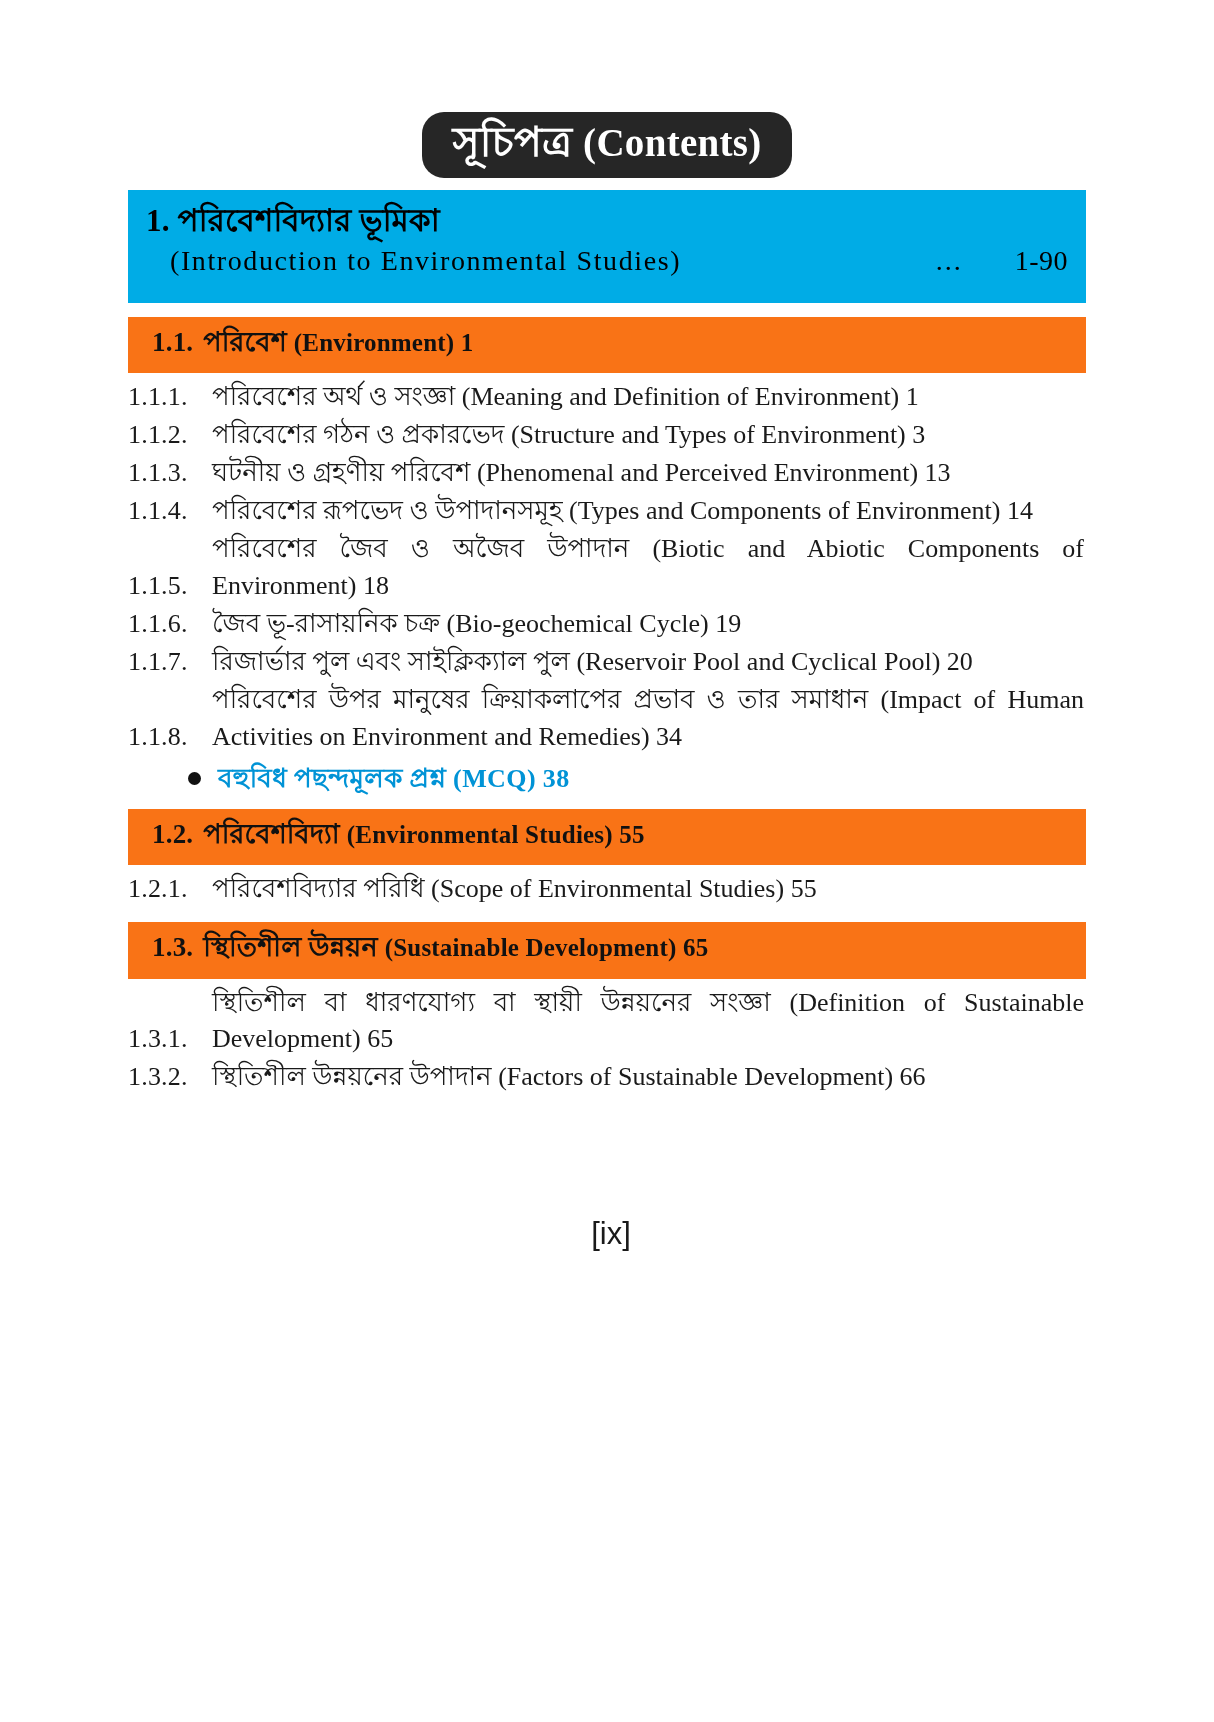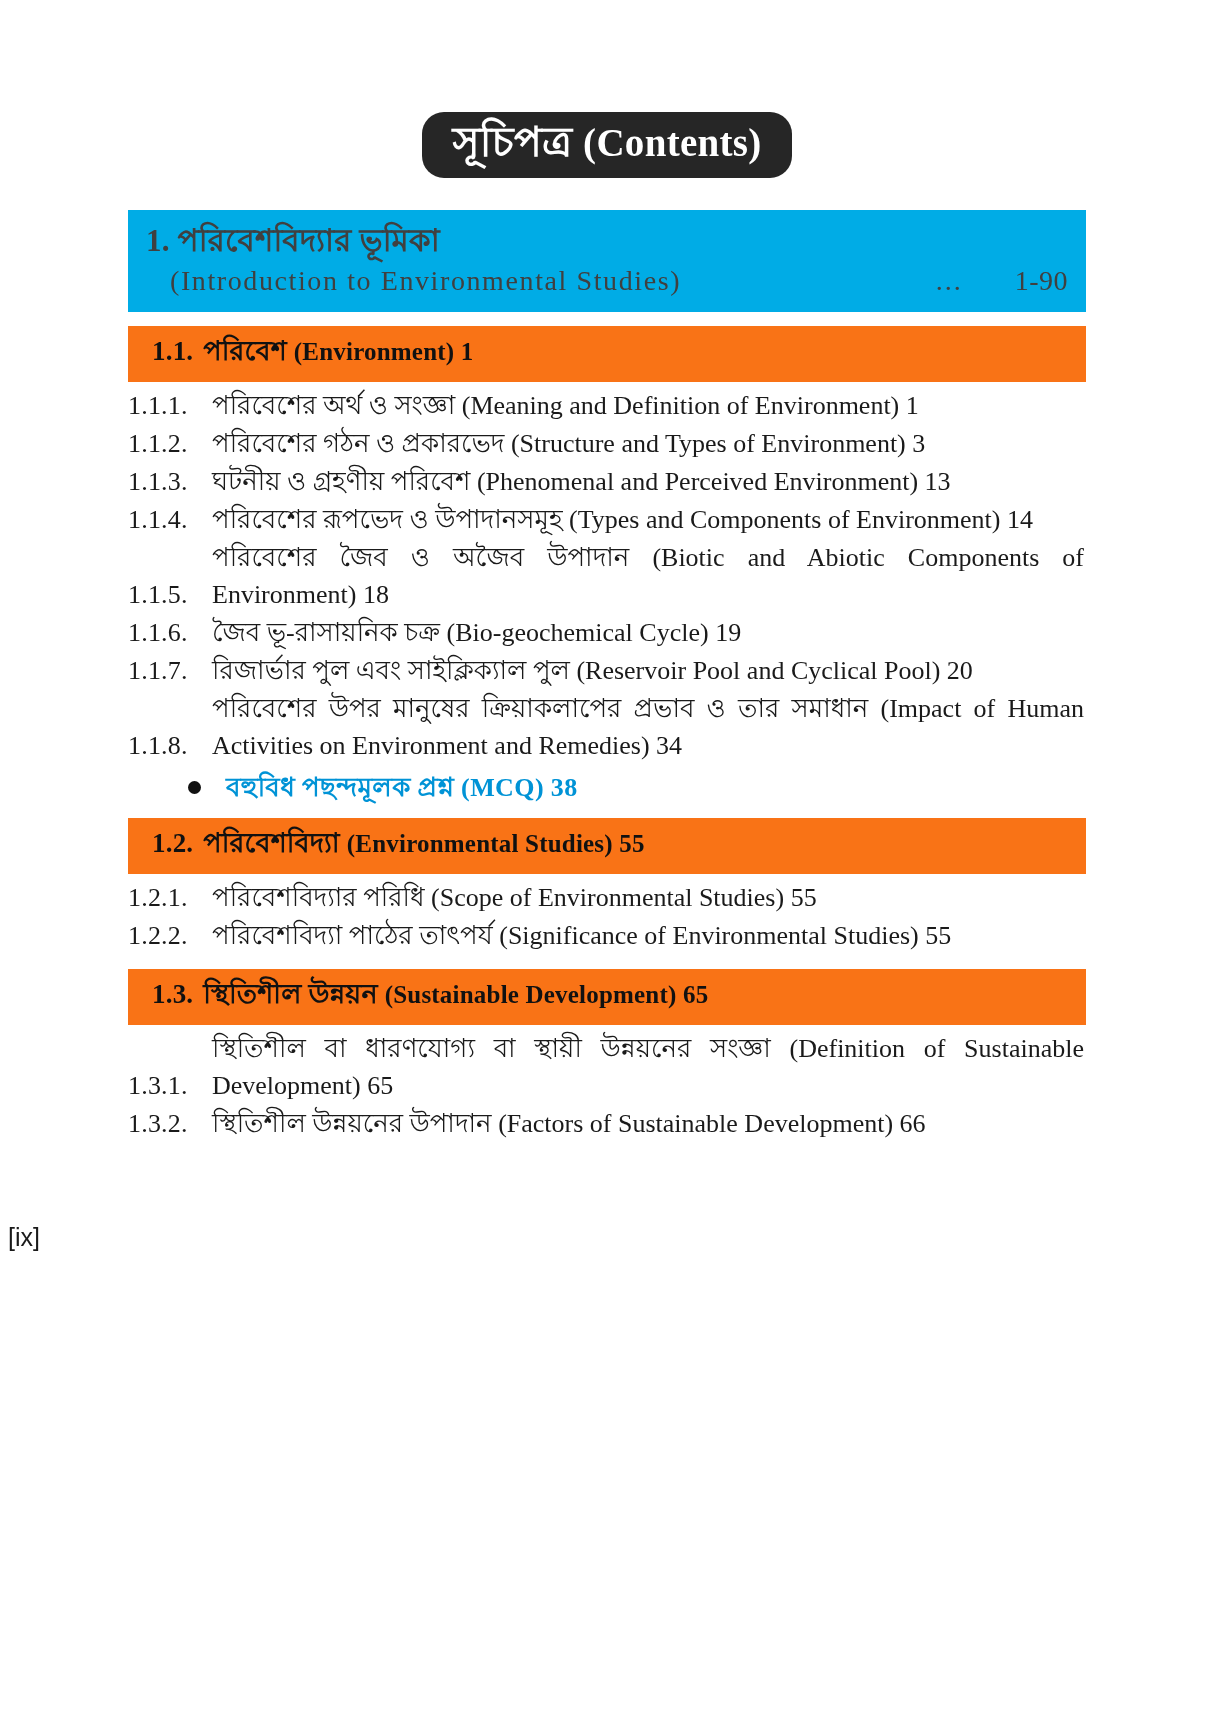--- a/index.html
+++ b/index.html
@@ -39,24 +39,24 @@
     font-weight: bold;
     line-height: 1.08;
     letter-spacing: 0.3px;
     white-space: nowrap;
   }
   .title-pill .bn { font-size: 41px; }
   .title-pill .en { font-size: 39px; }
 
   
   .chapter-band {
-    margin: 32px 128px 0 128px;
+    margin: 12px 128px 0 128px;
     background: #00ace6;
-    color: #404040;
-    padding: 11px 18px 13px 18px;
+    color: #000000;
+    padding: 11px 18px 24px 18px;
     box-sizing: border-box;
   }
   .chapter-line1 {
     font-size: 31px;
     font-weight: bold;
     line-height: 1.28;
     letter-spacing: 0.2px;
   }
   .chapter-line2 {
     display: flex;
@@ -138,30 +138,30 @@
     background: #111111;
     flex: 0 0 auto;
     margin-right: 17px;
   }
   .mcq .mtext {
     color: #0093d6;
     font-size: 26px;
     font-weight: bold;
     letter-spacing: 0.4px;
     line-height: 1.3;
-    margin-left: 8px;
   }
 
   
   .footer {
     position: absolute;
     left: 8px;
     right: 0;
     bottom: 44px;
-    font-size: 25px;
+    text-align: center;
+    font-size: 31px;
     color: #1a1a1a;
     font-family: "Liberation Sans", sans-serif;
   }
 </style>
 </head>
 <body>
 
 <div class="page">
 
   <div class="title-wrap">
@@ -228,24 +228,20 @@
 
   <div class="section-head">
     <span class="num">1.2.</span><span>পরিবেশবিদ্যা</span>
     <span class="en">(Environmental Studies) 55</span>
   </div>
   <div class="entries">
     <div class="entry">
       <span class="e-num">1.2.1.</span>
       <span class="e-text nojustify">পরিবেশবিদ্যার পরিধি (Scope of Environmental Studies) 55</span>
     </div>
-    <div class="entry">
-      <span class="e-num">1.2.2.</span>
-      <span class="e-text">পরিবেশবিদ্যা পাঠের তাৎপর্য (Significance of Environmental Studies)  55</span>
-    </div>
   </div>
 
   <div class="section-head">
     <span class="num">1.3.</span><span>স্থিতিশীল উন্নয়ন</span>
     <span class="en">(Sustainable Development) 65</span>
   </div>
   <div class="entries">
     <div class="entry">
       <span class="e-num">1.3.1.</span>
       <span class="e-text">স্থিতিশীল বা ধারণযোগ্য বা স্থায়ী উন্নয়নের সংজ্ঞা (Definition of Sustainable Development) 65</span>

